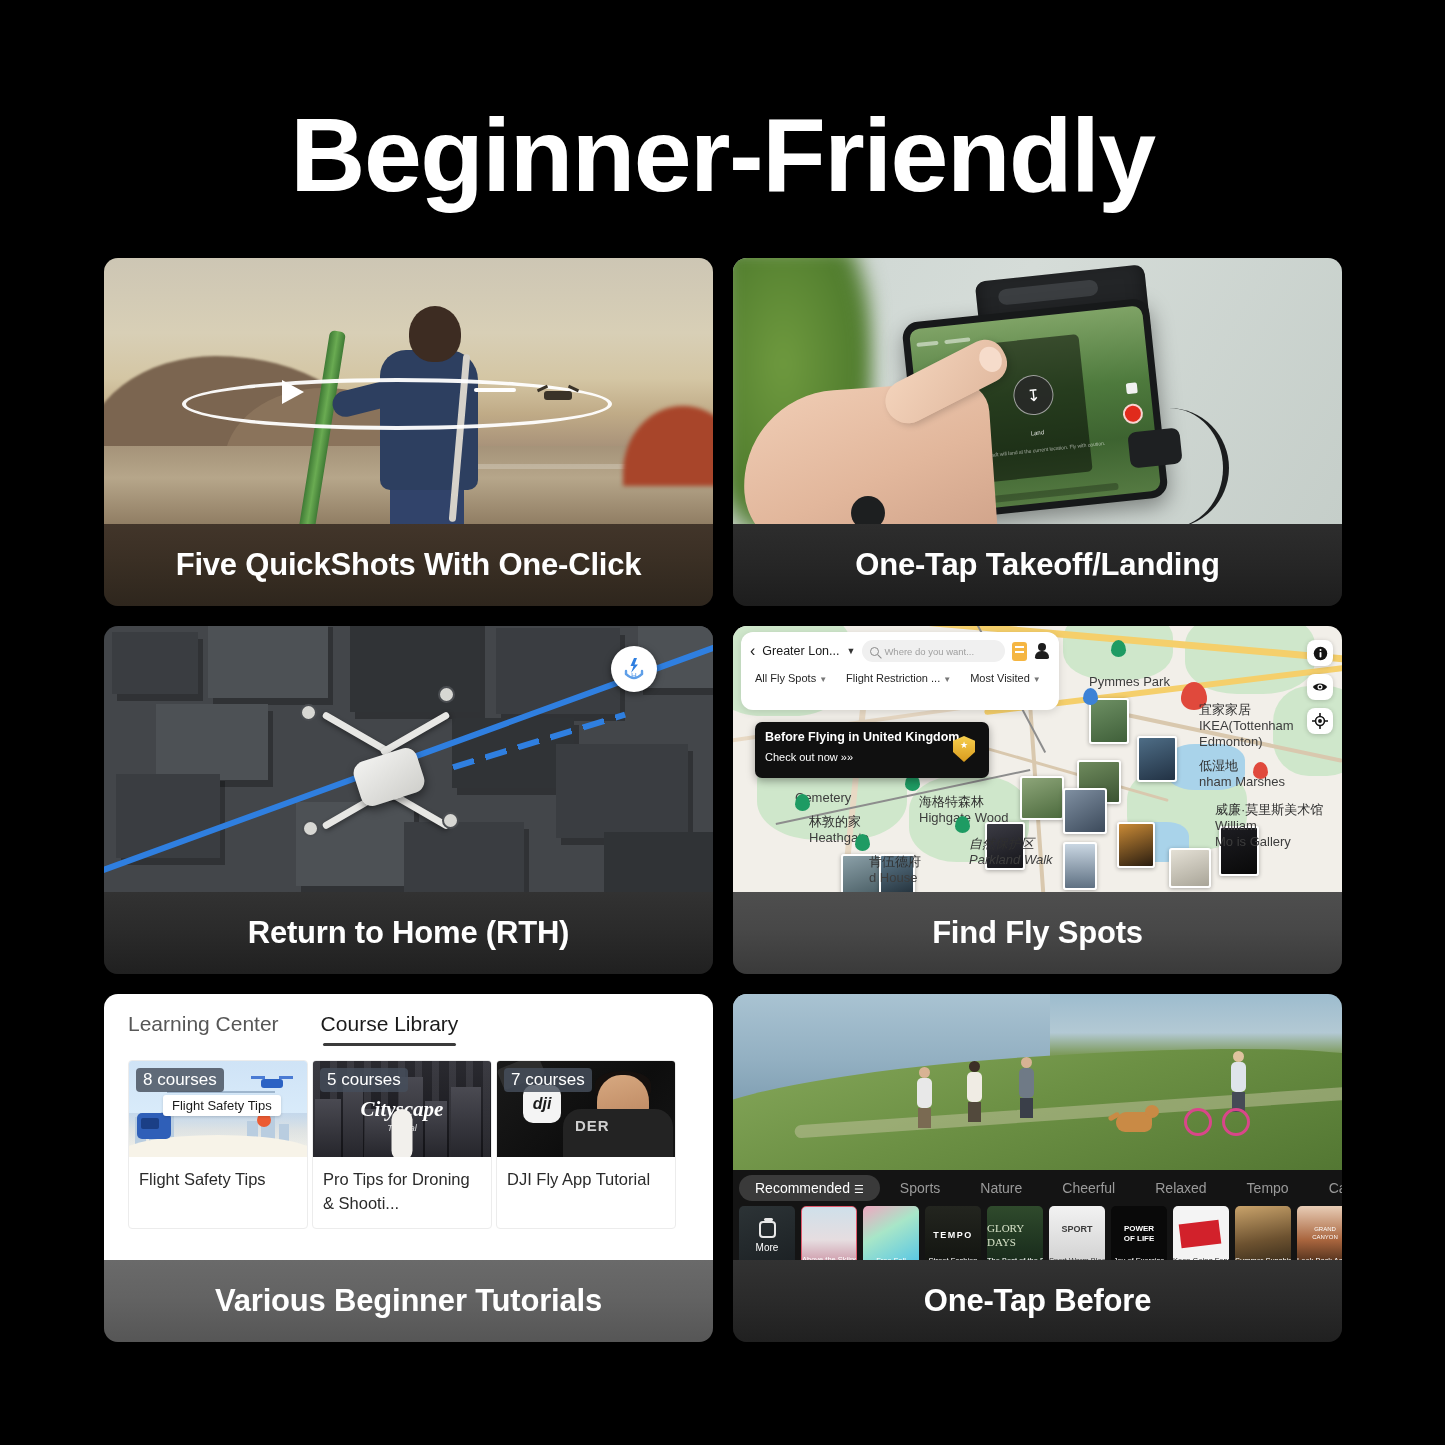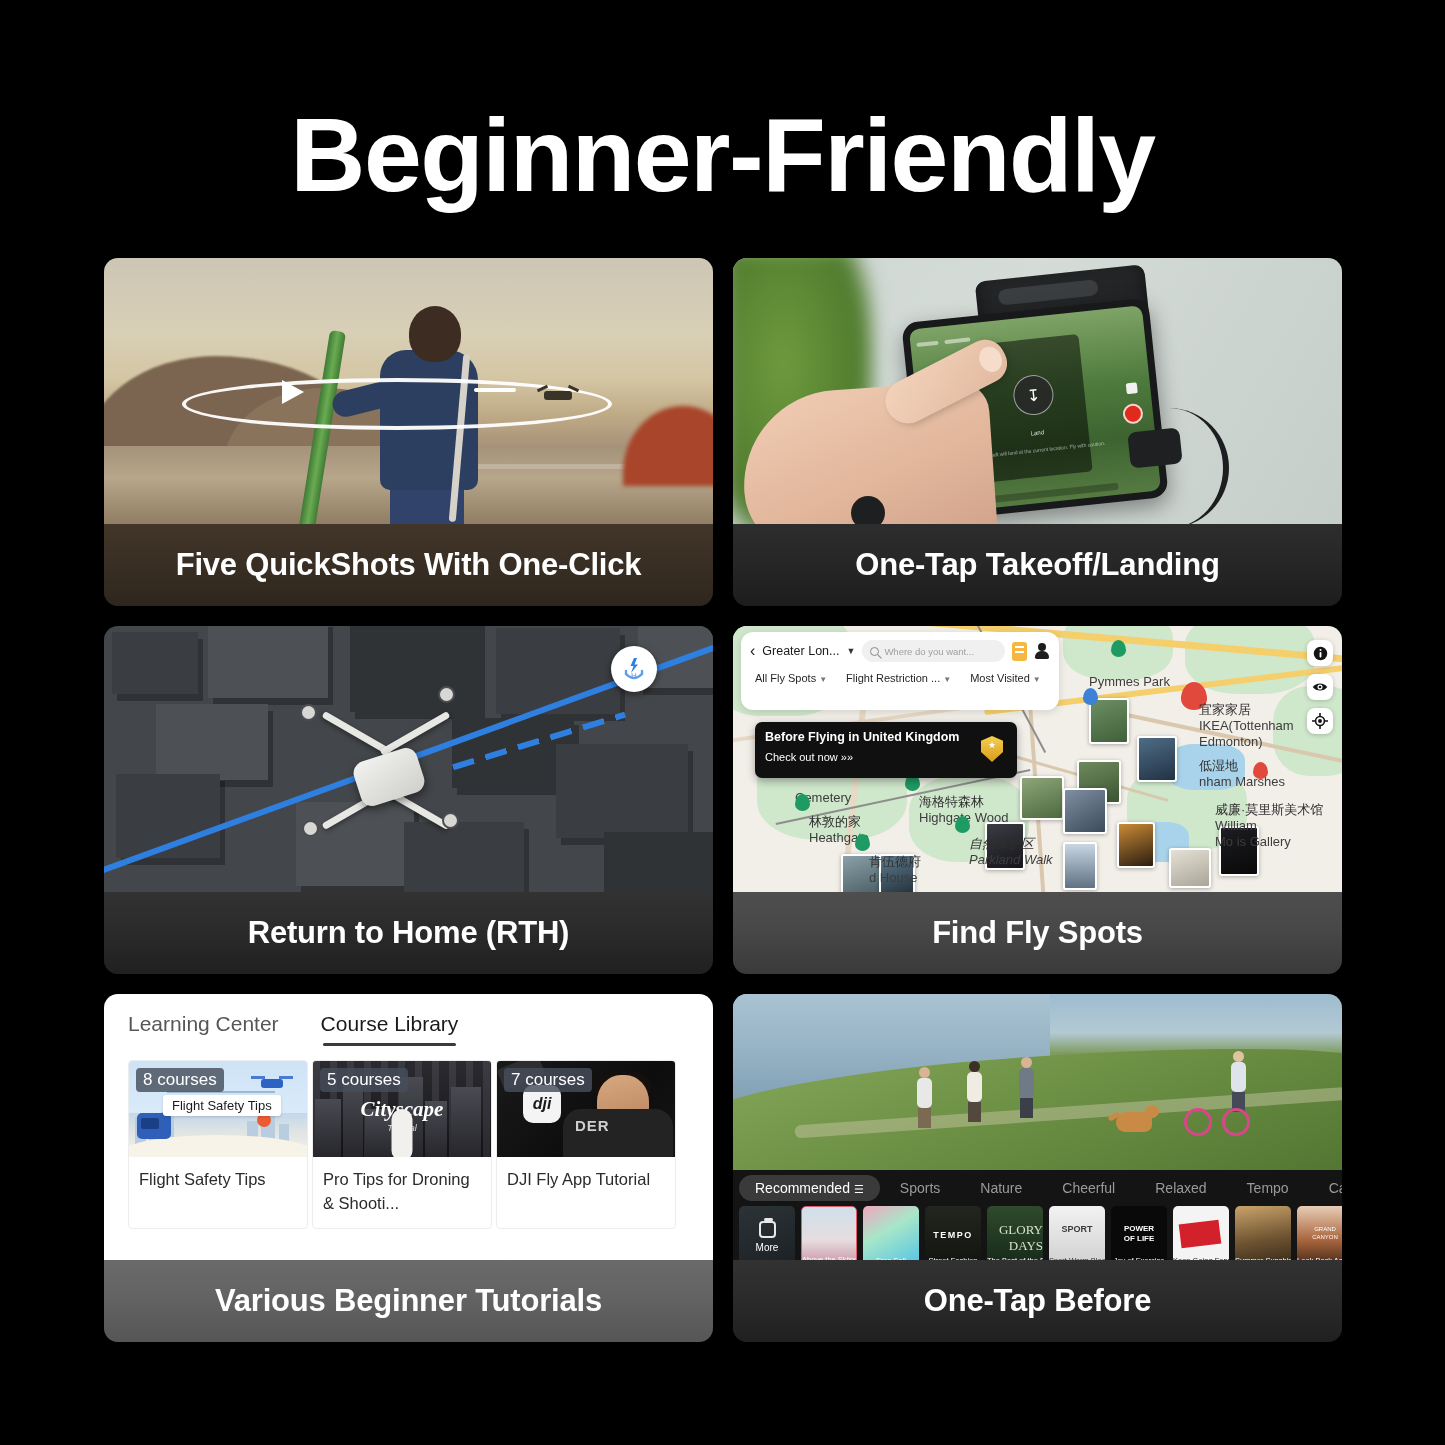--- a/index.html
+++ b/index.html
@@ -252,21 +252,21 @@
   .mp-ph { font-size: 9.5px; color: #a0a0a0; white-space: nowrap; overflow: hidden; }
   .mp-badge { width: 15px; height: 19px; background: #f5b642; border-radius: 3px; flex: none; position: relative; }
   .mp-badge:after { content:""; position:absolute; left:3px; top:4px; right:3px; height:2px; background:#fff; box-shadow:0 5px 0 #fff; }
   .mp-user { width: 16px; height: 18px; flex: none; position: relative; }
   .mp-user:before { content:""; position:absolute; left:4px; top:1px; width:8px; height:8px; background:#1d1d1d; border-radius:50%; }
   .mp-user:after { content:""; position:absolute; left:1px; bottom:1px; width:14px; height:8px; background:#1d1d1d; border-radius:7px 7px 2px 2px; }
   .mp-row2 { display: flex; align-items: center; gap: 19px; padding: 10px 14px 0 14px; }
   .mp-filter { font-size: 11px; color: #262626; white-space: nowrap; }
   .mp-filter .c { font-size: 8px; color: #777; margin-left: 3px; }
   .banner {
-    position: absolute; left: 22px; top: 96px; width: 262px; height: 56px;
+    position: absolute; left: 22px; top: 96px; width: 234px; height: 56px;
     background: #101010; border-radius: 7px; z-index: 6;
     padding: 8px 10px; color: #fff;
     box-shadow: 0 3px 9px rgba(0,0,0,.35);
   }
   .banner-t { font-size: 12.5px; font-weight: 700; }
   .banner-s { font-size: 11px; font-weight: 400; margin-top: 7px; }
   .banner-shield {
     position: absolute; right: 14px; top: 14px; width: 22px; height: 26px;
     background: linear-gradient(180deg,#f7cf4e,#d99b1d);
     clip-path: polygon(50% 0, 100% 18%, 100% 62%, 50% 100%, 0 62%, 0 18%);
@@ -742,21 +742,21 @@
             </div>
             <div class="ed-item" style="background:linear-gradient(150deg,#f0a7c0 0%,#a8e6c8 40%,#4fc3e8 100%);">
               <span>Free Fall</span>
             </div>
             <div class="ed-item" style="background:linear-gradient(180deg,#23251f,#11130f);">
 
               <div style="position:absolute;left:0;right:0;top:24px;text-align:center;color:#fff;font-size:9px;font-weight:700;letter-spacing:1.5px;">TEMPO</div>
               <span>Street Fashion</span>
             </div>
             <div class="ed-item" style="background:linear-gradient(180deg,#2f4a2c,#16281a);">
-              <div style="position:absolute;left:0;right:0;top:16px;text-align:right;color:#d8e3c9;font-size:13px;font-family:'Liberation Serif',serif;line-height:1.25;">GLORY<br>DAYS</div>
+              <div style="position:absolute;left:0;right:0;top:16px;text-align:left;color:#d8e3c9;font-size:11px;font-family:'Liberation Serif',serif;line-height:1.25;">GLORY<br>DAYS</div>
               <span>The Best of the Days</span>
             </div>
             <div class="ed-item" style="background:linear-gradient(180deg,#f2f2f2,#cfcfcf);">
               <div style="position:absolute;left:0;right:0;top:18px;text-align:center;color:#3a3a3a;font-size:9px;font-weight:700;">SPORT</div>
               <span style="color:#333">Sport Warm Blood</span>
             </div>
             <div class="ed-item" style="background:#090909;">
               <div style="position:absolute;left:0;right:0;top:18px;text-align:center;color:#fff;font-size:8px;font-weight:700;line-height:1.3;">POWER<br>OF LIFE</div>
               <span>Joy of Exercise</span>
             </div>

